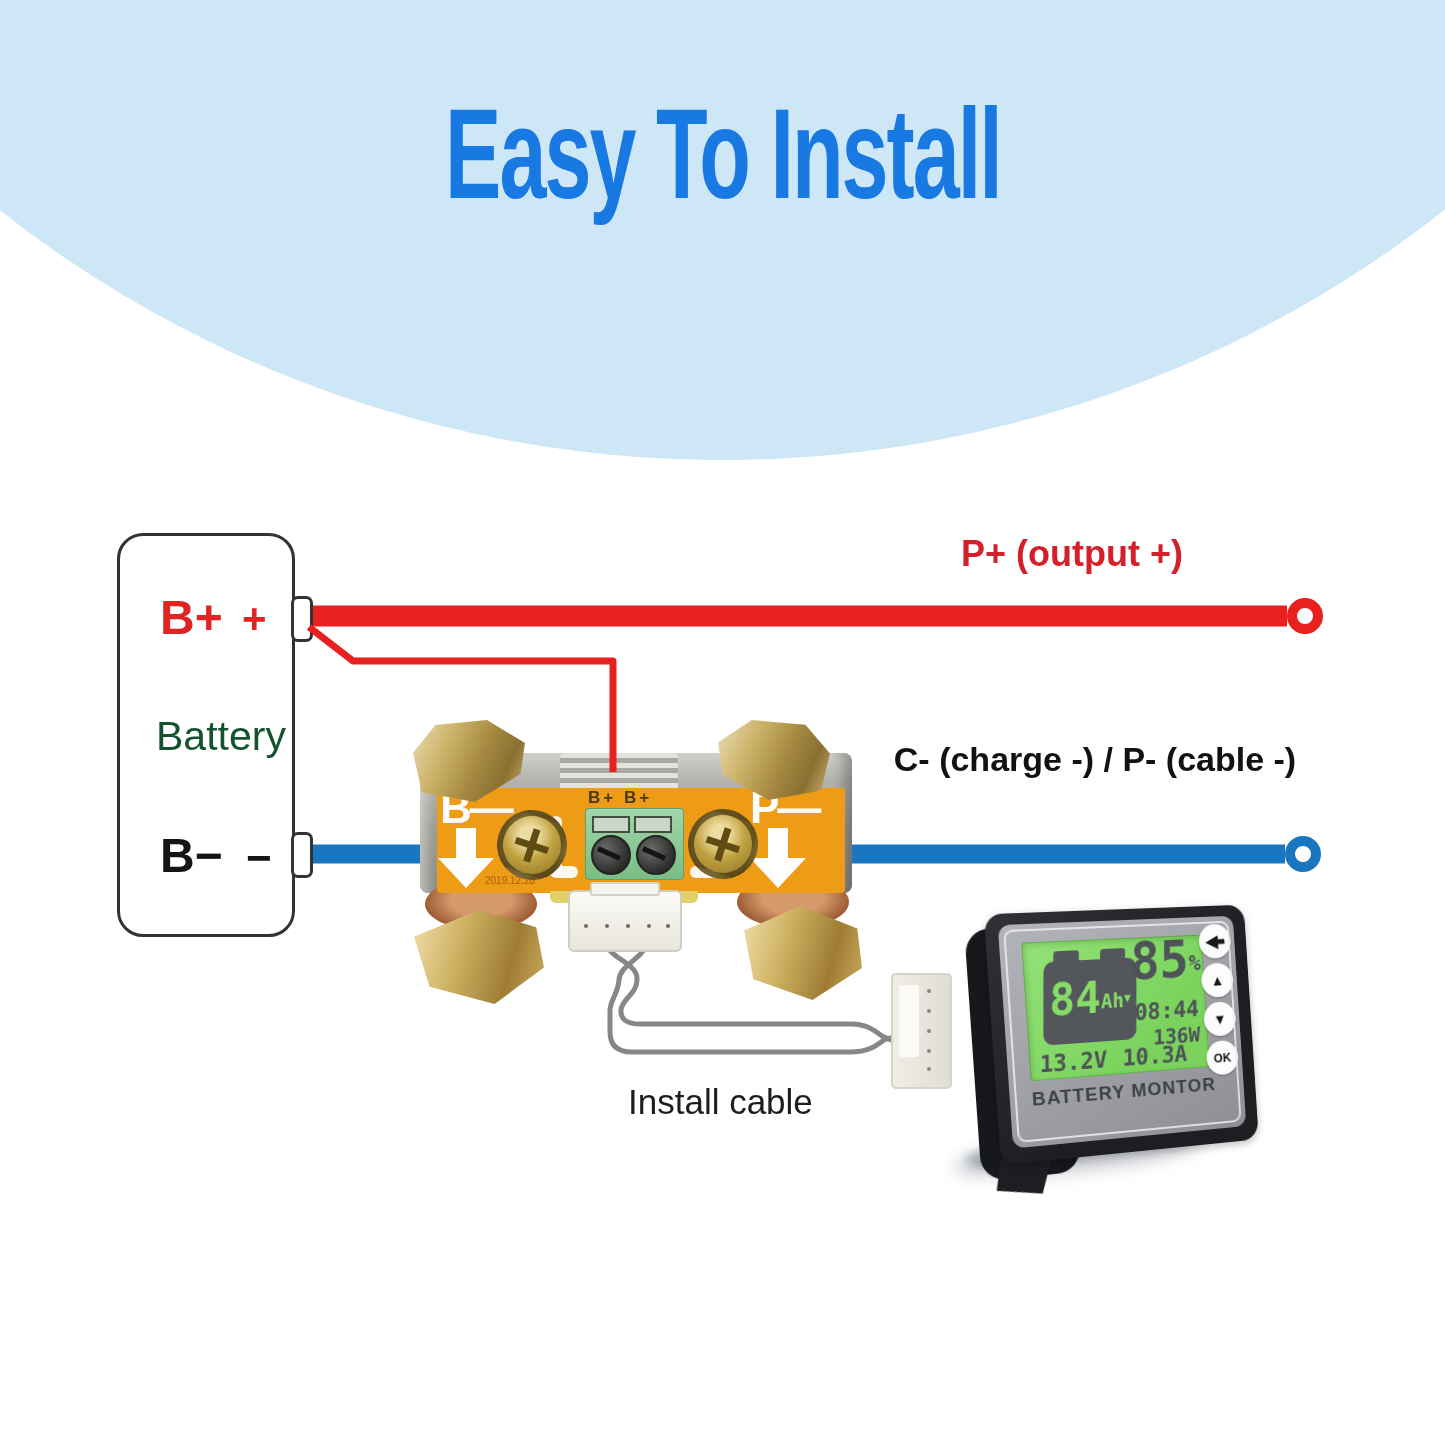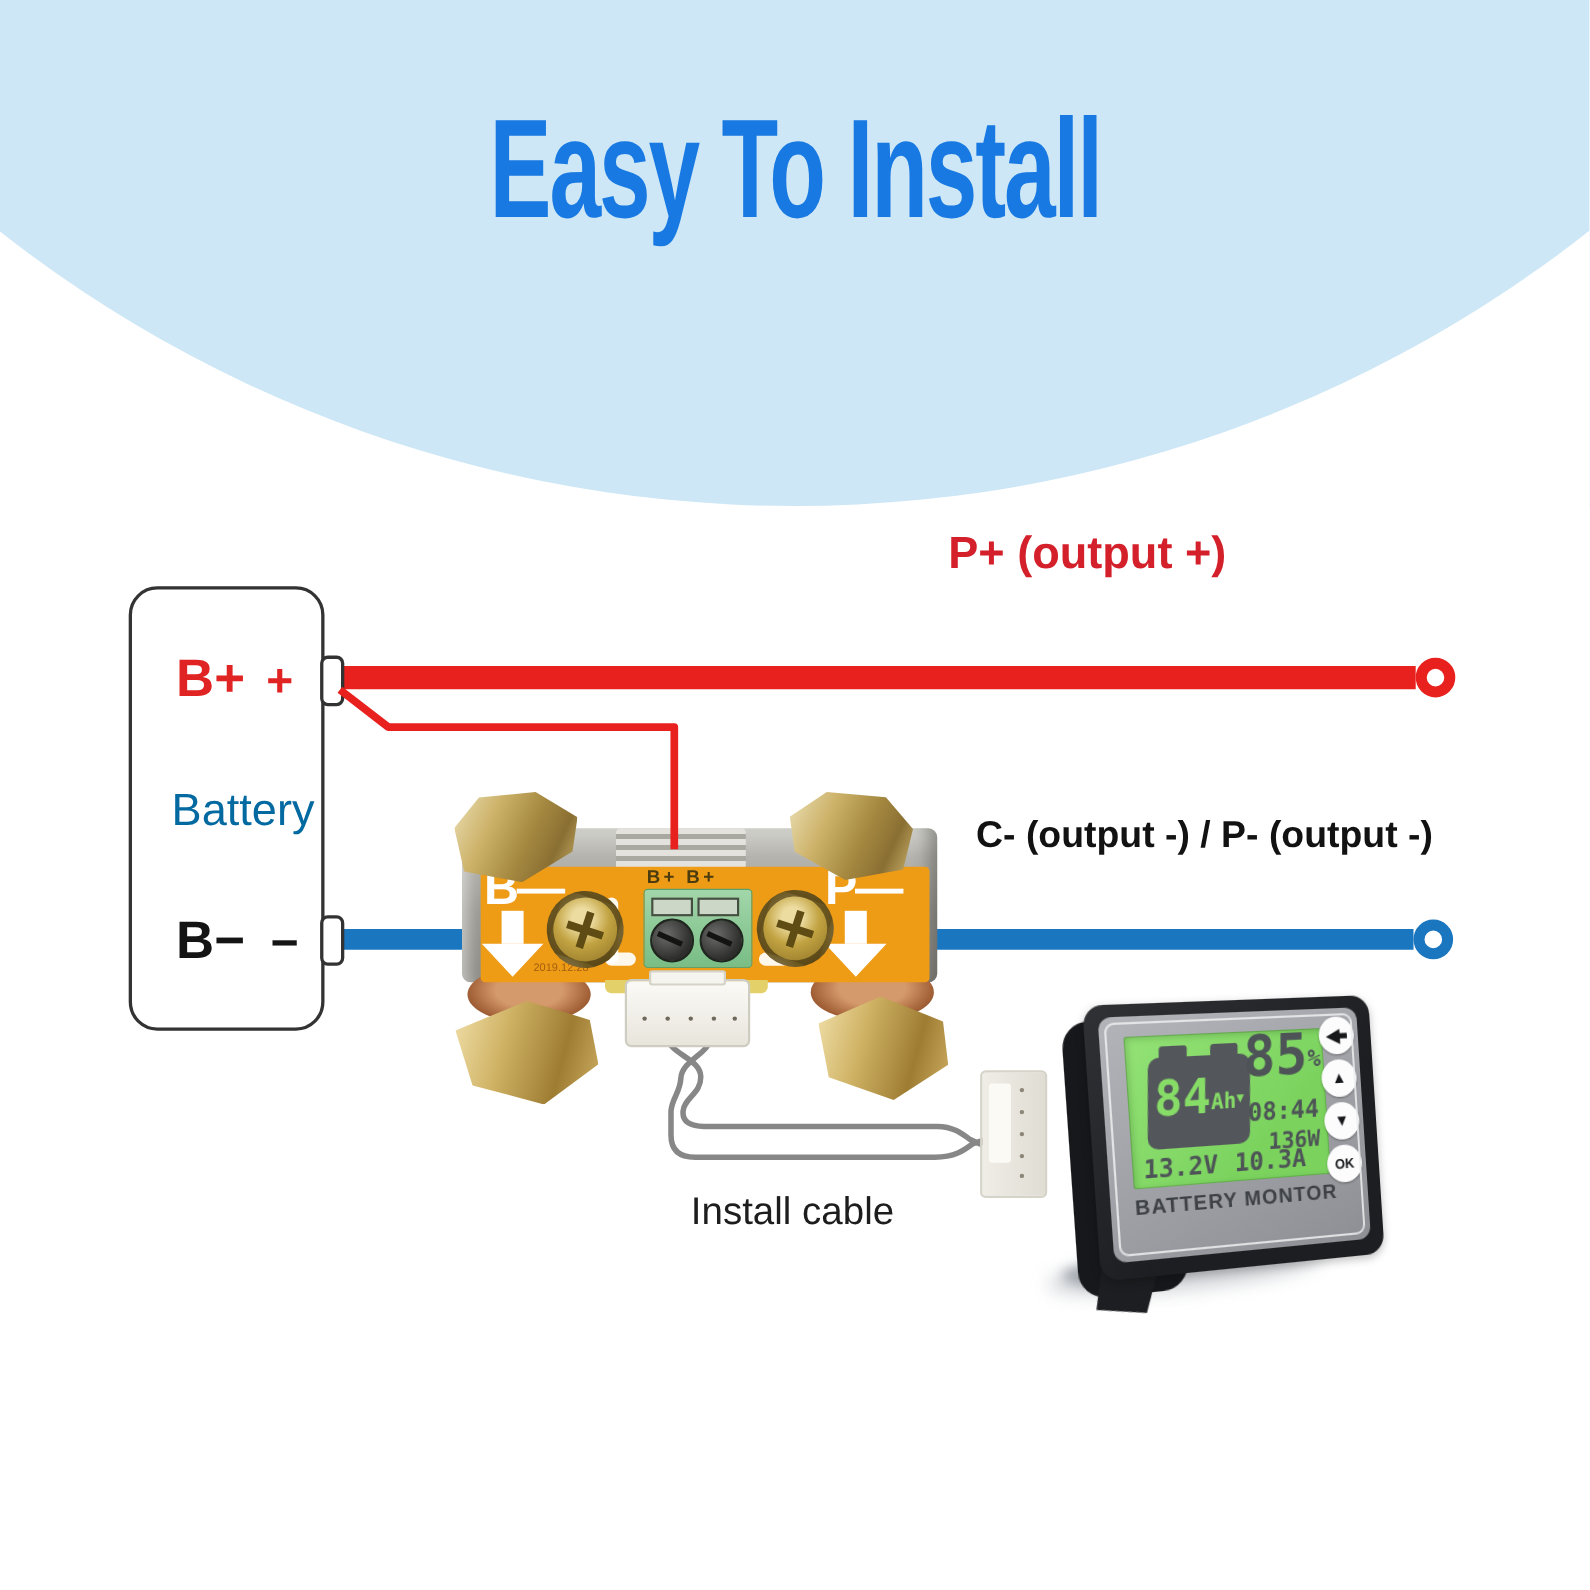--- a/index.html
+++ b/index.html
@@ -13,29 +13,29 @@
          letter-spacing:-3px;color:var(--c-title,#1879e2);transform:scaleX(.66);}
   
   svg.layer{position:absolute;left:0;top:0;width:1445px;height:1445px;pointer-events:none;}
   .base-svg{z-index:10;} .overlay-svg{z-index:30;}
   
   .battery-box{position:absolute;left:117px;top:533px;width:172px;height:398px;
                border:3.5px solid #333;border-radius:26px;background:#fff;z-index:20;}
   .battery-box span{position:absolute;line-height:1;}
   .bat-pos{left:40px;top:58px;font-size:48px;font-weight:bold;color:#df2423;}
   .bat-pos-sign{left:122px;top:62px;font-size:42px;font-weight:bold;color:#df2423;}
-  .bat-name{left:36px;top:180px;font-size:41px;color:#0369a1;}
+  .bat-name{left:36px;top:180px;font-size:41px;color:#14532d;}
   .bat-neg{left:40px;top:296px;font-size:48px;font-weight:bold;color:#141414;}
   .bat-neg-sign{left:126px;top:300px;font-size:44px;font-weight:bold;color:#141414;}
   .terminal{position:absolute;width:16px;height:40px;border:3px solid #333;border-radius:7px;
             background:#fff;z-index:21;}
   .tab-pos{left:291px;top:596px;} .tab-neg{left:291px;top:832px;}
   
   .wire-label{position:absolute;z-index:40;font-weight:bold;white-space:nowrap;line-height:1;}
-  .label-pplus{left:862px;top:482px;width:420px;font-size:41px;
+  .label-pplus{left:862px;top:536px;width:420px;text-align:center;font-size:36px;
                color:var(--c-label-positive,#d4202a);}
   .label-cminus{left:855px;top:742px;width:480px;text-align:center;font-size:34px;color:#121212;}
   .label-cable{position:absolute;left:628px;top:1084px;font-size:35px;color:#1d1d1d;z-index:40;line-height:1;}
   
   .shunt{position:absolute;left:400px;top:700px;width:470px;height:320px;z-index:20;}
   .shunt *{position:absolute;}
   .sh-body{left:20px;top:53px;width:432px;height:140px;border-radius:8px;z-index:1;
            background:linear-gradient(180deg,#d2d2cc 0%,#b5b4ae 18%,#9b9a94 55%,#8d8c86 100%);
            box-shadow:inset 16px 0 12px -10px rgba(255,255,255,.45), inset -18px 0 14px -10px rgba(55,55,50,.4);}
   .sh-strip{left:160px;top:53px;width:118px;height:38px;border-radius:4px;z-index:2;
@@ -231,21 +231,21 @@
 
   <div class="rconn">
     <span class="pin" style="top:14px"></span>
     <span class="pin" style="top:34px"></span>
     <span class="pin" style="top:54px"></span>
     <span class="pin" style="top:74px"></span>
     <span class="pin" style="top:92px"></span>
   </div>
 
   <div class="wire-label label-pplus">P+ (output +)</div>
-  <div class="wire-label label-cminus">C- (output -) / P- (output -)</div>
+  <div class="wire-label label-cminus">C- (charge -) / P- (cable -)</div>
   <div class="label-cable">Install cable</div>
 
   <div class="mon-shadow-main"></div>
   <div class="mon-shadow-foot"></div>
   <div class="monitor">
     <div class="mon-side"></div>
     <div class="mon-foot"></div>
     <div class="mon-frame">
       <div class="mon-bezel">
         <div class="mon-screen">

